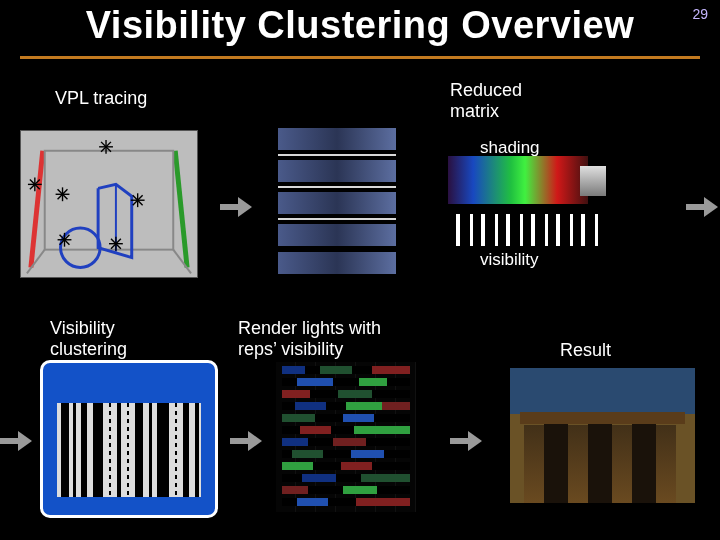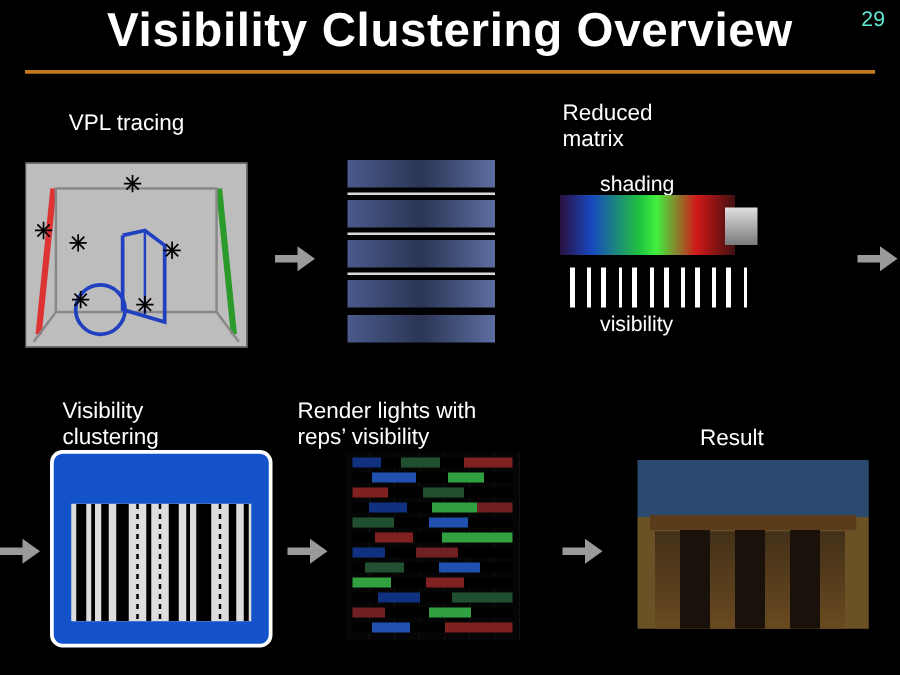--- a/index.html
+++ b/index.html
@@ -1,18 +1,18 @@
 <!DOCTYPE html>
 <html><head>
 <meta charset="utf-8">
 <style>
   * { box-sizing: border-box; margin: 0; padding: 0; }
   html, body { width: 720px; height: 540px; background: #000; color: #fff; font-family: Arial, Helvetica, sans-serif; overflow: hidden; }
   .slide { position: relative; width: 720px; height: 540px; }
-  .pagenum { position: absolute; top: 6px; right: 12px; font-size: 17px; color: #5eead4; }
+  .pagenum { position: absolute; top: 6px; right: 12px; font-size: 14px; color: #c4b5fd; }
   .title { position: absolute; top: 4px; left: 0; width: 720px; text-align: center; font-size: 38px; font-weight: 700; letter-spacing: 0.5px; }
   .rule { position: absolute; top: 56px; left: 20px; width: 680px; height: 3px; background: #c37a1f; }
 
   .lbl { position: absolute; font-size: 18px; text-align: left; line-height: 1.15; }
 
   
   .lbl-vpl { top: 88px; left: 55px; width: 130px; }
   .lbl-row { top: 80px; left: 288px; width: 110px; }
   .lbl-red { top: 80px; left: 450px; width: 110px; }
   .lbl-shade { top: 138px; left: 480px; width: 80px; font-size: 17px; }

